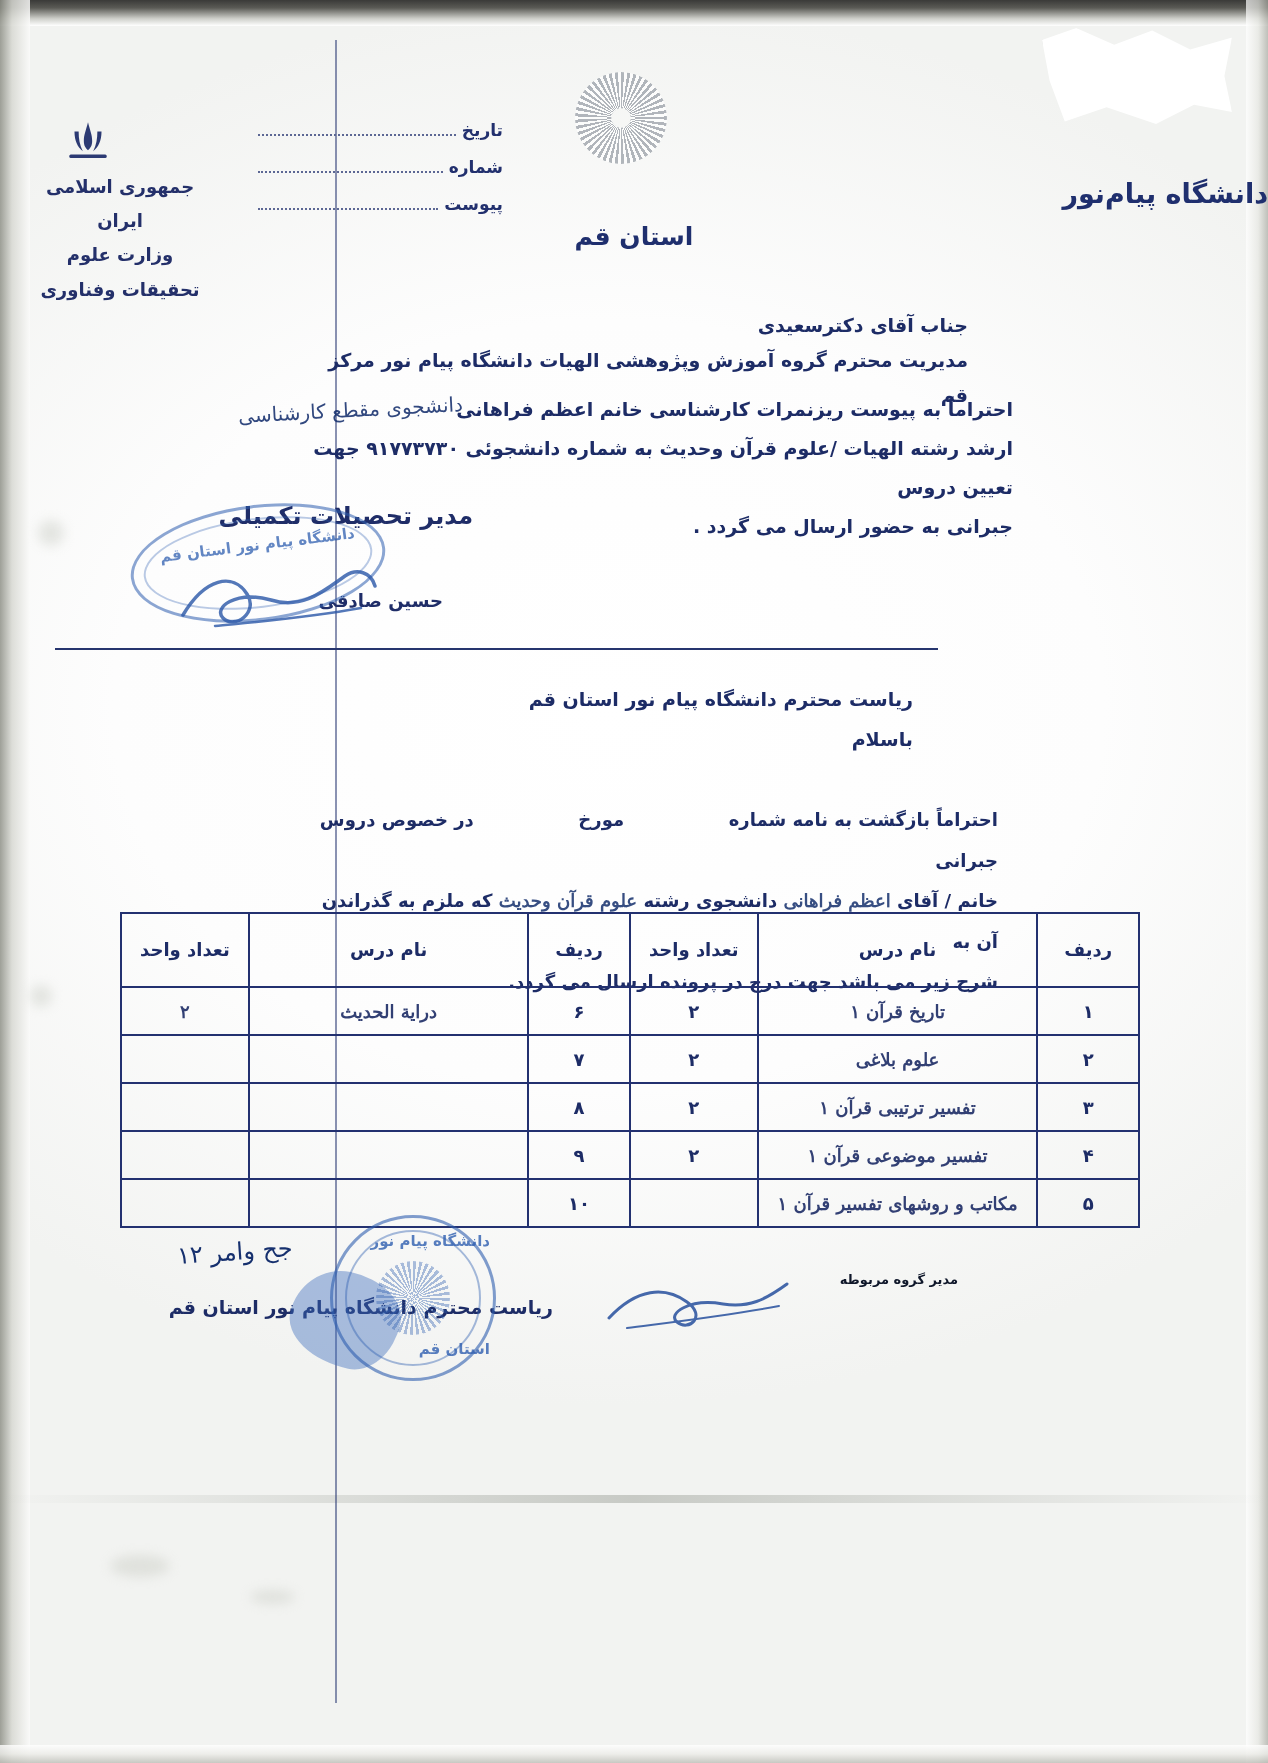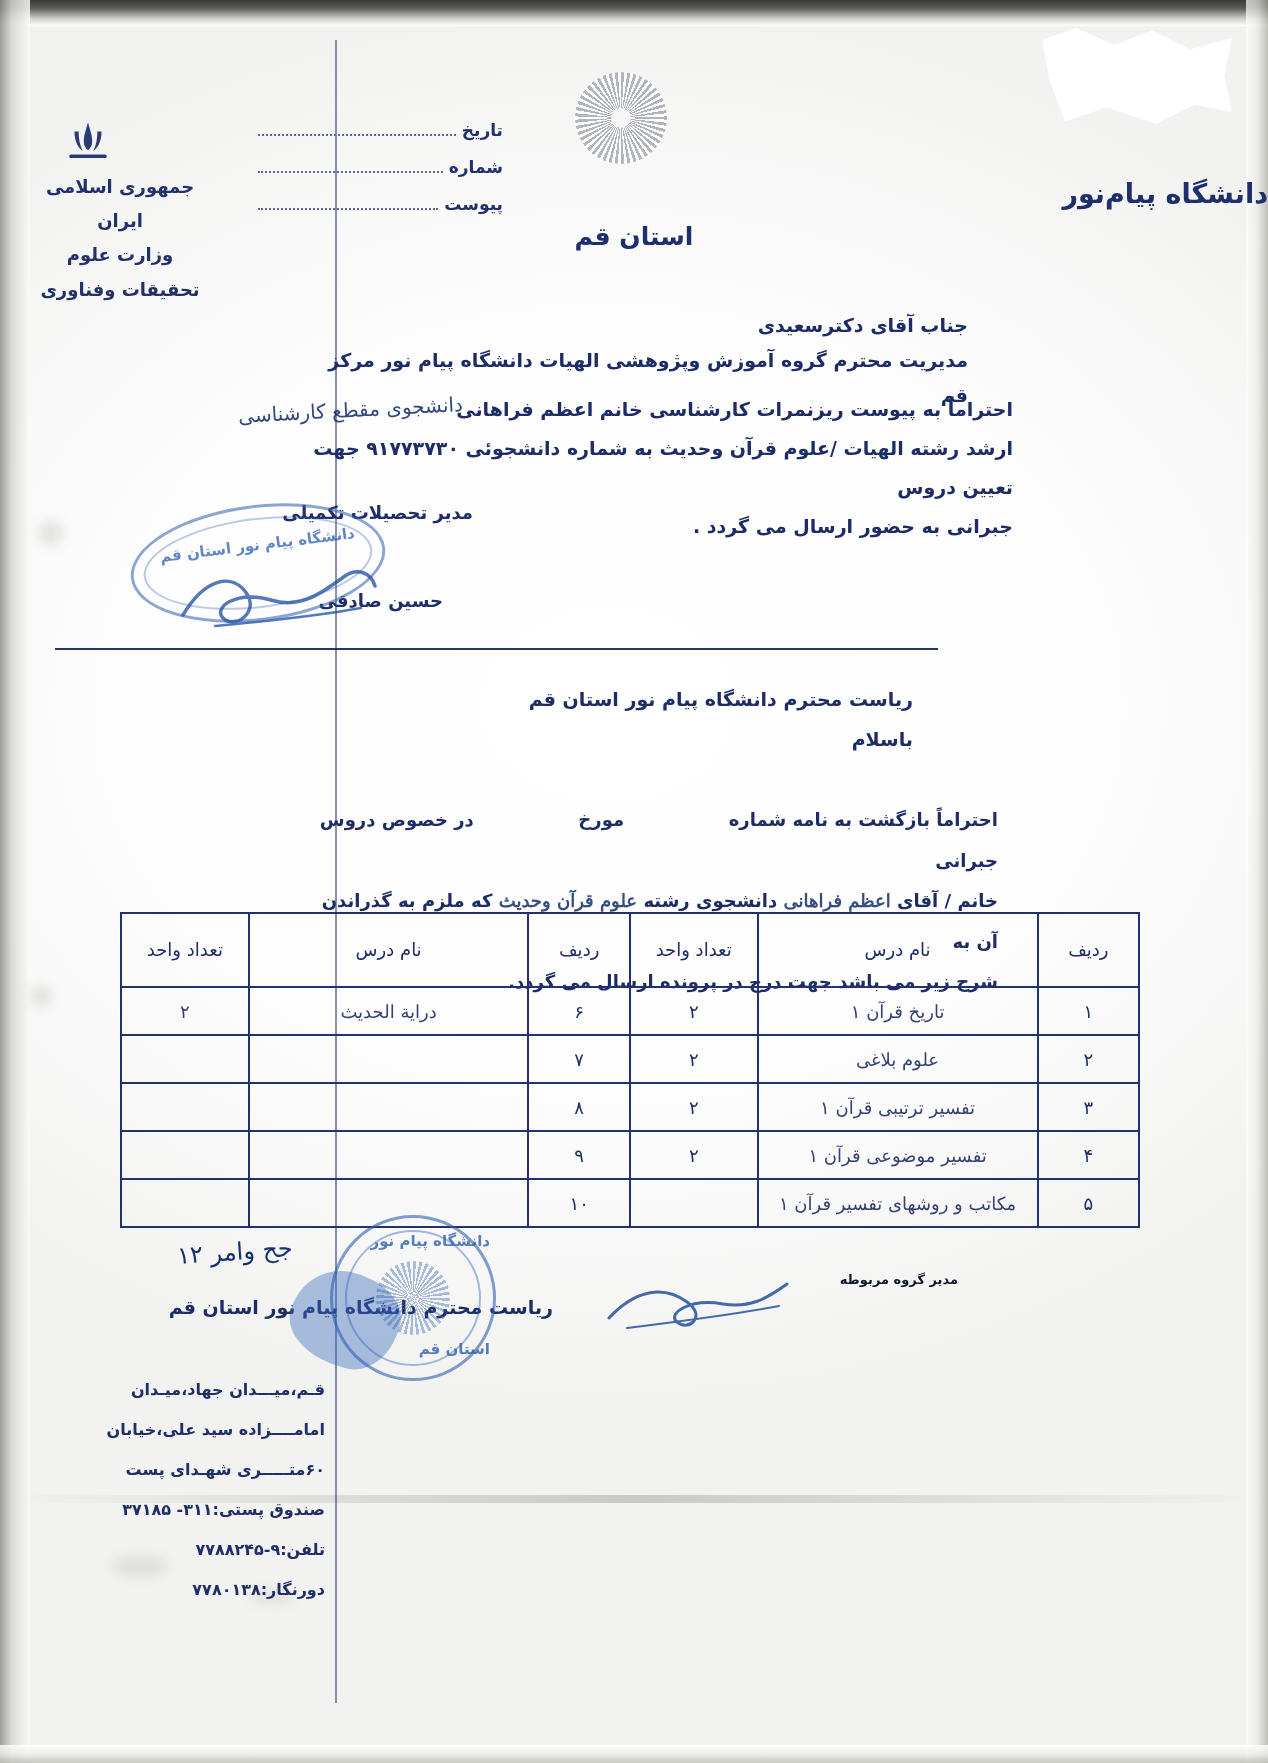--- a/index.html
+++ b/index.html
@@ -157,21 +157,21 @@
     text-align: right;
     font-size: 19px;
     font-weight: bold;
     line-height: 2.05;
     color: #1d2c66;
   }
 
   .sign-title {
     position: absolute;
     right: 795px; top: 502px;
-    font-size: 18px;
+    font-size: 24px;
     font-weight: bold;
     color: #1f2d68;
   }
   .sign-name {
     position: absolute;
     right: 825px; top: 590px;
     font-size: 18px;
     font-weight: bold;
     color: #1f2d68;
   }
@@ -272,21 +272,21 @@
     position: absolute;
     left: 120px; top: 912px;
     width: 1020px;
     border-collapse: collapse;
     direction: rtl;
   }
   table.courses th, table.courses td {
     border: 2px solid #233170;
     height: 42px;
     font-size: 18px;
-    font-weight: normal;
+    font-weight: bold;
     color: #1d2c66;
     text-align: center;
     padding: 2px 16px;
   }
   table.courses th { height: 68px; font-size: 18px; line-height: 1.35; }
   .col-radif { width: 68px; }
   .col-name  { width: 250px; }
   .col-vahed { width: 95px; }
   .cell-hw {
     font-family: "DejaVu Serif", "Liberation Serif", serif;
@@ -560,21 +560,13 @@
   </div>
 
   <div class="presidency">ریاست محترم دانشگاه پیام نور استان قم</div>
   <div class="hw-note">جح وامر ۱۲</div>
 
   <div class="ink-blob"></div>
   <div class="round-stamp"></div>
   <div class="round-stamp-top">دانشگاه پیام نور</div>
   <div class="round-stamp-bottom">استان قم</div>
 
-  <div class="footer-addr">
-    <div>قـم،میـــدان جهاد،میـدان</div>
-    <div>امامــــزاده سید علی،خیابان</div>
-    <div>۶۰متـــــری شهـدای پست</div>
-    <div>صندوق پستی:۳۱۱- ۳۷۱۸۵</div>
-    <div>تلفن:۹-۷۷۸۸۲۴۵</div>
-    <div>دورنگار:۷۷۸۰۱۳۸</div>
-  </div>
 </div>
 
 </body></html>

